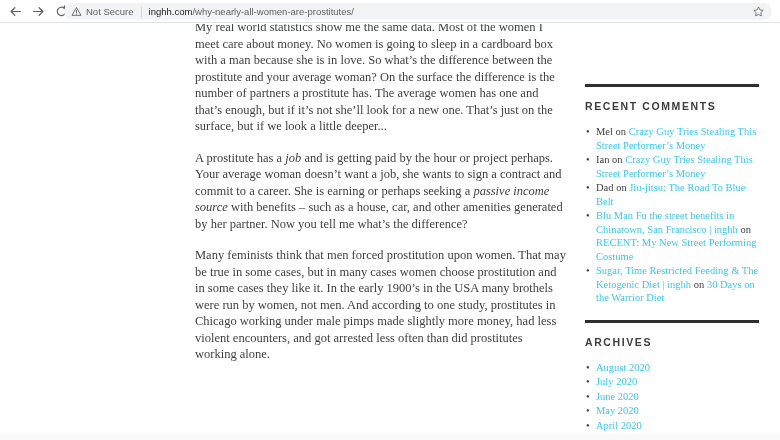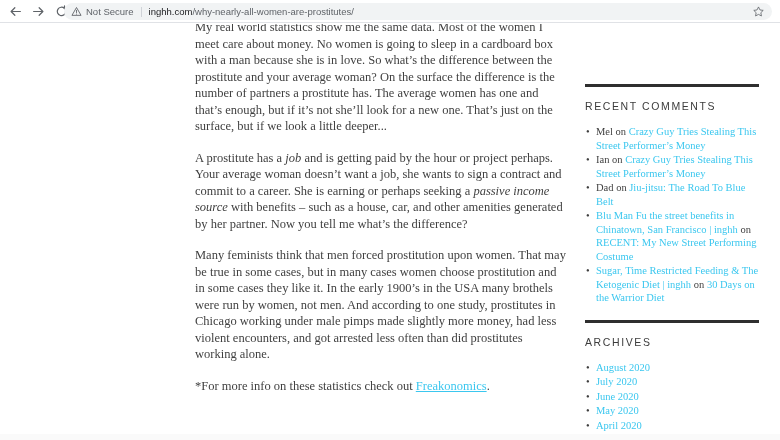--- a/index.html
+++ b/index.html
@@ -61,21 +61,21 @@
 
   
   .sidebar {
     position: absolute; left: 585px; top: 60px; width: 174px;
     color: #3f3f3f;
   }
   .rule { border-top: 3px solid #2f2f2f; margin: 0 0 13px 0; }
   .rule.second { margin-top: 15px; }
   .widget-title {
     font-family: "Liberation Sans", sans-serif;
-    font-size: 10.5px; font-weight: normal; letter-spacing: 1.6px;
+    font-size: 10.5px; font-weight: bold; letter-spacing: 1.6px;
     color: #3c3c3c; margin: 0 0 13px 0;
   }
   .w-list { list-style: none; margin: 0; padding: 0; font-size: 10.5px; line-height: 13.5px; }
   .w-list li { position: relative; padding-left: 11px; margin-bottom: 1px; }
   .w-list li::before {
     content: "\2022"; position: absolute; left: 1px; top: 0;
     color: #3f3f3f; font-size: 10.5px;
   }
   .side-link { color: #3bc7ef; text-decoration: none; cursor: pointer; }
   .w-list .plain { color: #3f3f3f; }
@@ -122,21 +122,20 @@
     </svg>
   </div>
 </div>
 
 <div class="page">
 
   <div class="article">
     <p class="first">My real world statistics show me the same data. Most of the women I meet care about money. No women is going to sleep in a cardboard box with a man because she is in love. So what’s the difference between the prostitute and your average woman? On the surface the difference is the number of partners a prostitute has. The average women has one and that’s enough, but if it’s not she’ll look for a new one. That’s just on the surface, but if we look a little deeper...</p>
     <p><span>A prostitute has a </span><em>job</em><span> and is getting paid by the hour or project perhaps. Your average woman doesn’t want a job, she wants to sign a contract and commit to a career. She is earning or perhaps seeking a </span><em>passive income source</em><span> with benefits – such as a house, car, and other amenities generated by her partner. Now you tell me what’s the difference?</span></p>
     <p>Many feminists think that men forced prostitution upon women. That may be true in some cases, but in many cases women choose prostitution and in some cases they like it. In the early 1900’s in the USA many brothels were run by women, not men. And according to one study, prostitutes in Chicago working under male pimps made slightly more money, had less violent encounters, and got arrested less often than did prostitutes working alone.</p>
-    <p><span>*For more info on these statistics check out </span><a class="text-link">Freakonomics</a><span>.</span></p>
   </div>
 
   <div class="sidebar">
     <div class="rule"></div>
     <h2 class="widget-title">RECENT COMMENTS</h2>
 
     <ul class="w-list">
       <li><span class="plain">Mel</span><span class="plain"> on </span><a class="side-link">Crazy Guy Tries Stealing This Street Performer’s Money</a></li>
       <li><span class="plain">Ian</span><span class="plain"> on </span><a class="side-link">Crazy Guy Tries Stealing This Street Performer’s Money</a></li>
       <li><span class="plain">Dad</span><span class="plain"> on </span><a class="side-link">Jiu-jitsu: The Road To Blue Belt</a></li>

